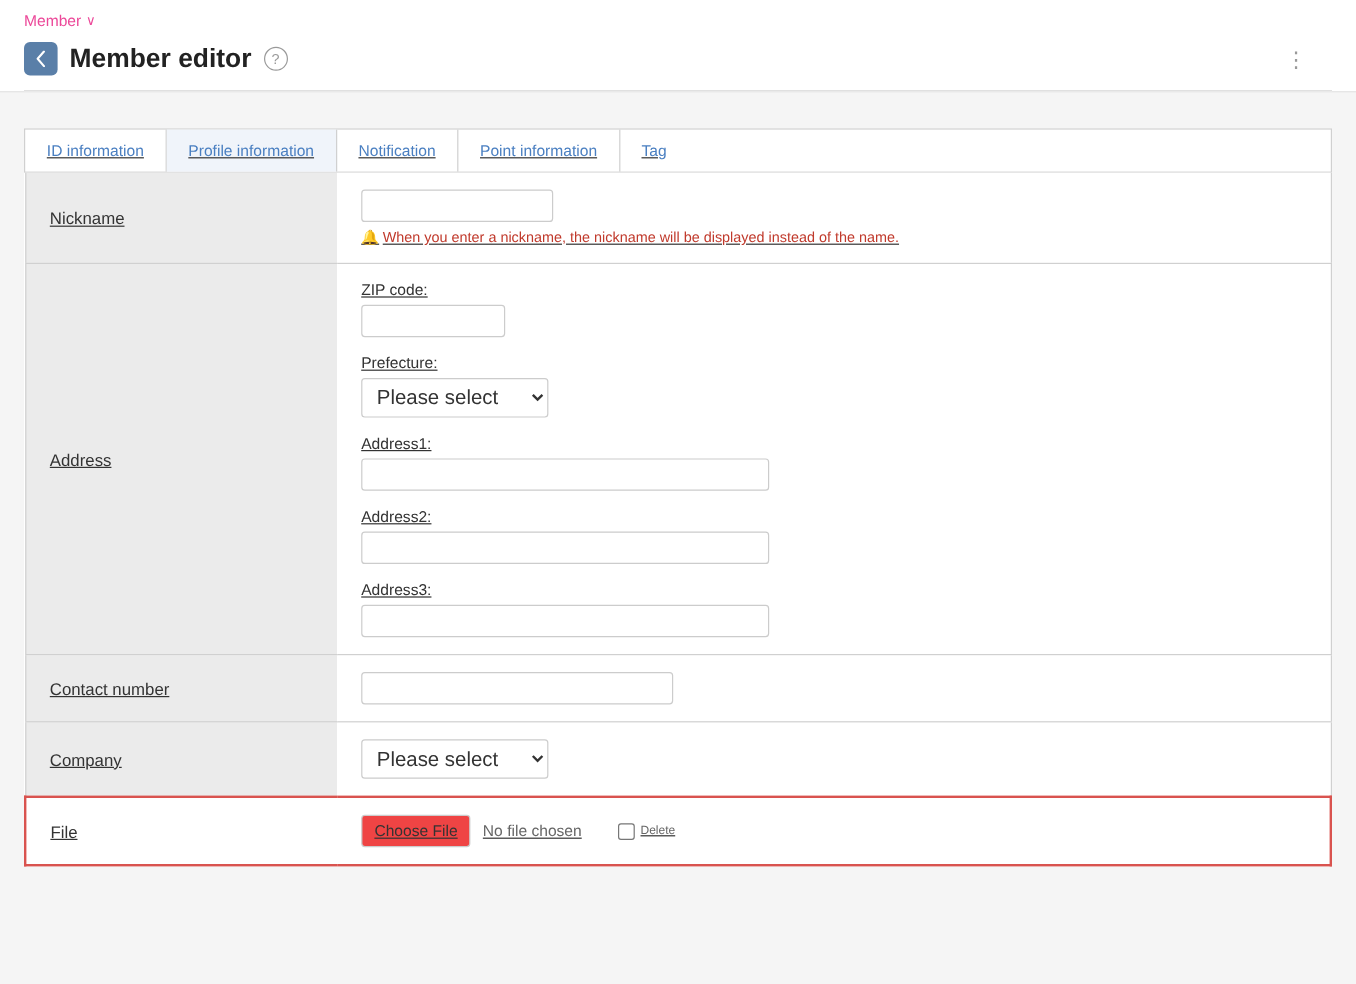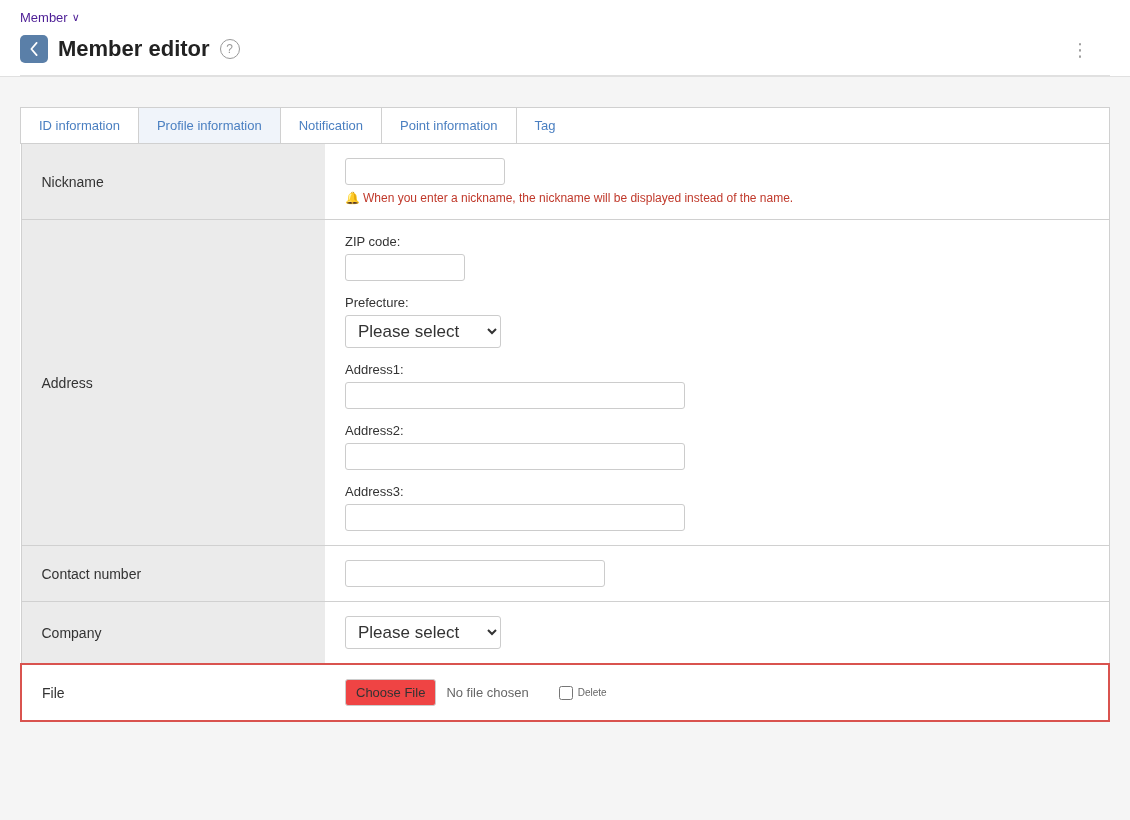--- a/index.html
+++ b/index.html
@@ -1,38 +1,38 @@
 <!DOCTYPE html>
 <html><head>
   <meta charset="utf-8">
   <style>
     * { box-sizing: border-box; margin: 0; padding: 0; }
     body { font-family: -apple-system, BlinkMacSystemFont, 'Segoe UI', sans-serif; background: #f5f5f5; color: #333; font-size: 14px; }
 
     .top-bar { background: #fff; border-bottom: 1px solid #e0e0e0; padding: 0 20px; }
-    .breadcrumb { display: flex; align-items: center; padding: 10px 0 0; font-size: 13px; color: #4c1d95; cursor: pointer; }
+    .breadcrumb { display: flex; align-items: center; padding: 10px 0 0; font-size: 13px; color: #ec4899; cursor: pointer; }
 
     .page-header { display: flex; align-items: center; padding: 10px 20px 12px; background: #fff; border-bottom: 1px solid #e0e0e0; position: relative; }
     .back-btn { width: 28px; height: 28px; background: #5a7fa8; border-radius: 5px; display: flex; align-items: center; justify-content: center; cursor: pointer; margin-right: 10px; flex-shrink: 0; }
     .back-btn svg { width: 14px; height: 14px; fill: white; }
     .page-title { font-size: 22px; font-weight: 600; color: #222; margin-right: 10px; }
     .help-icon { width: 20px; height: 20px; border-radius: 50%; border: 1.5px solid #999; display: flex; align-items: center; justify-content: center; font-size: 12px; color: #999; cursor: pointer; }
     .more-icon { position: absolute; right: 20px; top: 50%; transform: translateY(-50%); font-size: 18px; color: #999; cursor: pointer; letter-spacing: 1px; }
 
-    .content-area { padding: 30px 20px 20px; }
+    .content-area { padding: 30px 20px 20px; text-decoration: underline; }
 
     .tabs { display: flex; border: 1px solid #d0d0d0; border-radius: 0; margin-bottom: 0; background: #fff; }
     .tab { padding: 10px 18px; font-size: 13px; color: #4a7fc1; cursor: pointer; border-right: 1px solid #d0d0d0; white-space: nowrap; }
     .tab:last-child { border-right: none; }
     .tab.active { background: #f0f4fa; font-weight: 500; }
 
     .form-table { width: 100%; border-collapse: collapse; background: #fff; border: 1px solid #d0d0d0; border-top: none; }
     .form-table tr { border-bottom: 1px solid #d0d0d0; }
     .form-table tr:last-child { border-bottom: none; }
-    .form-table td.label-cell { background: #ebebeb; width: 304px; padding: 12px 20px; font-weight: 500; font-size: 14px; color: #333; vertical-align: middle; }
+    .form-table td.label-cell { background: #ebebeb; width: 260px; padding: 12px 20px; font-weight: 500; font-size: 14px; color: #333; vertical-align: middle; }
     .form-table td.value-cell { padding: 14px 20px; vertical-align: top; background: #fff; }
 
     .nickname-hint { font-size: 12px; color: #c0392b; margin-top: 6px; display: flex; align-items: flex-start; gap: 3px; }
     .hint-icon { color: #e74c3c; }
 
     input[type="text"] { border: 1px solid #ccc; border-radius: 3px; padding: 5px 8px; font-size: 13px; background: #fff; color: #333; }
     .nickname-input { width: 160px; }
     .zip-input { width: 120px; }
     .address-input { width: 340px; }
     .contact-input { width: 260px; }

